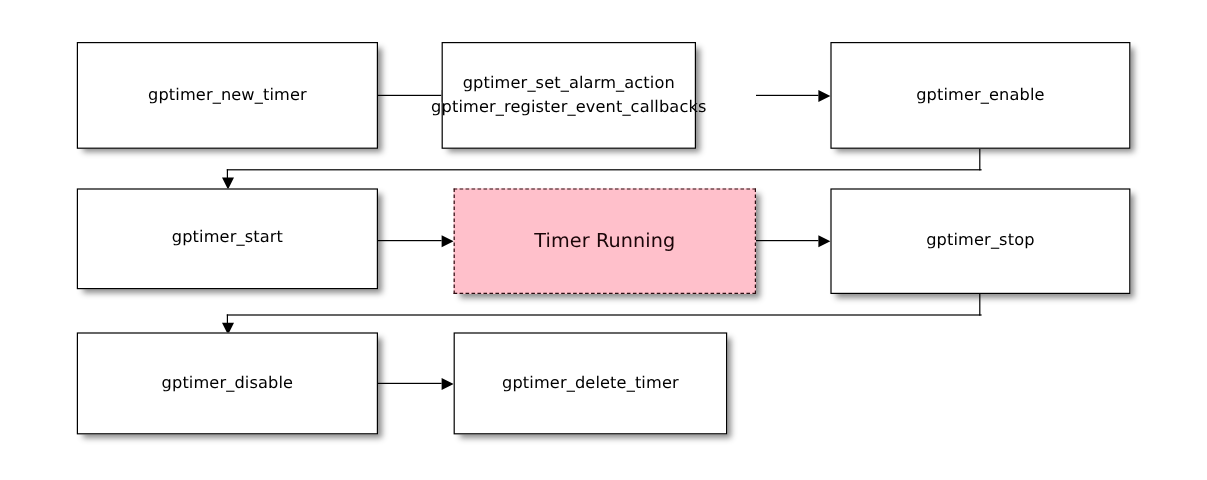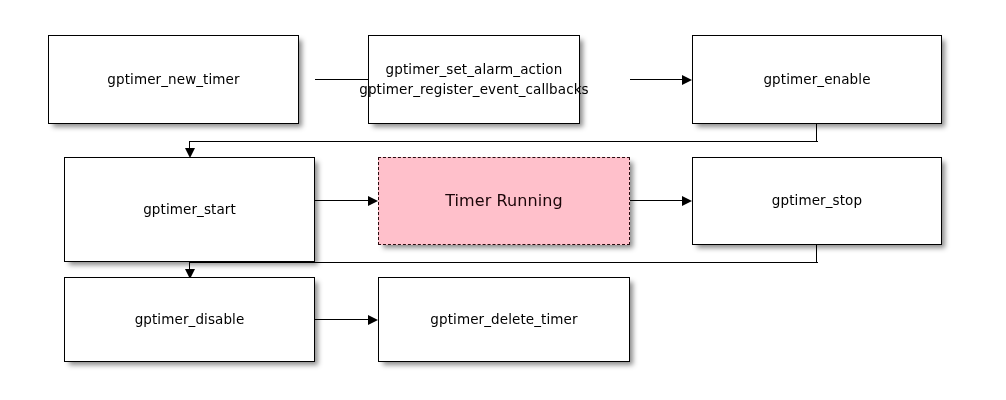--- a/index.html
+++ b/index.html
@@ -70,21 +70,21 @@
     border-left: 5px solid transparent;
     border-right: 5px solid transparent;
     border-top: 10px solid #000000;
   }
 </style>
 </head>
 <body>
 
 <div id="canvas">
 
-  <div class="node" style="left:48px; top:35px; width:251px; height:89px;">
+  <div class="node" style="left:64px; top:35px; width:251px; height:89px;">
     <span class="line">gptimer_new_timer</span>
   </div>
 
   <div class="conn h" style="left:315px; top:79px; width:53px;"></div>
   <div class="arrow right" style="left:368px; top:75px;"></div>
 
   <div class="node" style="left:368px; top:35px; width:212px; height:89px;">
     <span class="line">gptimer_set_alarm_action</span>
     <span class="line">gptimer_register_event_callbacks</span>
   </div>
@@ -94,21 +94,21 @@
 
   <div class="node" style="left:692px; top:35px; width:250px; height:89px;">
     <span class="line">gptimer_enable</span>
   </div>
 
   <div class="conn v" style="left:816px; top:124px; width:1.4px; height:18px;"></div>
   <div class="conn h" style="left:189px; top:141px; width:629px;"></div>
   <div class="conn v" style="left:189px; top:141px; width:1.4px; height:10px;"></div>
   <div class="arrow down" style="left:185px; top:148px;"></div>
 
-  <div class="node" style="left:64px; top:157px; width:251px; height:105px;">
+  <div class="node" style="left:64px; top:157px; width:251px; height:84px;">
     <span class="line">gptimer_start</span>
   </div>
 
   <div class="conn h" style="left:315px; top:200px; width:53px;"></div>
   <div class="arrow right" style="left:368px; top:196px;"></div>
 
   <div class="node state-running" style="left:378px; top:157px; width:252px; height:88px;">
     <span class="line">Timer Running</span>
   </div>
 
@@ -124,17 +124,17 @@
   <div class="conn v" style="left:189px; top:262px; width:1.4px; height:10px;"></div>
   <div class="arrow down" style="left:185px; top:269px;"></div>
 
   <div class="node" style="left:64px; top:277px; width:251px; height:85px;">
     <span class="line">gptimer_disable</span>
   </div>
 
   <div class="conn h" style="left:315px; top:319px; width:53px;"></div>
   <div class="arrow right" style="left:368px; top:315px;"></div>
 
-  <div class="node" style="left:378px; top:277px; width:252px; height:85px;">
+  <div class="node" style="left:378px; top:277px; width:228px; height:85px;">
     <span class="line">gptimer_delete_timer</span>
   </div>
 
 </div>
 
 </body></html>

